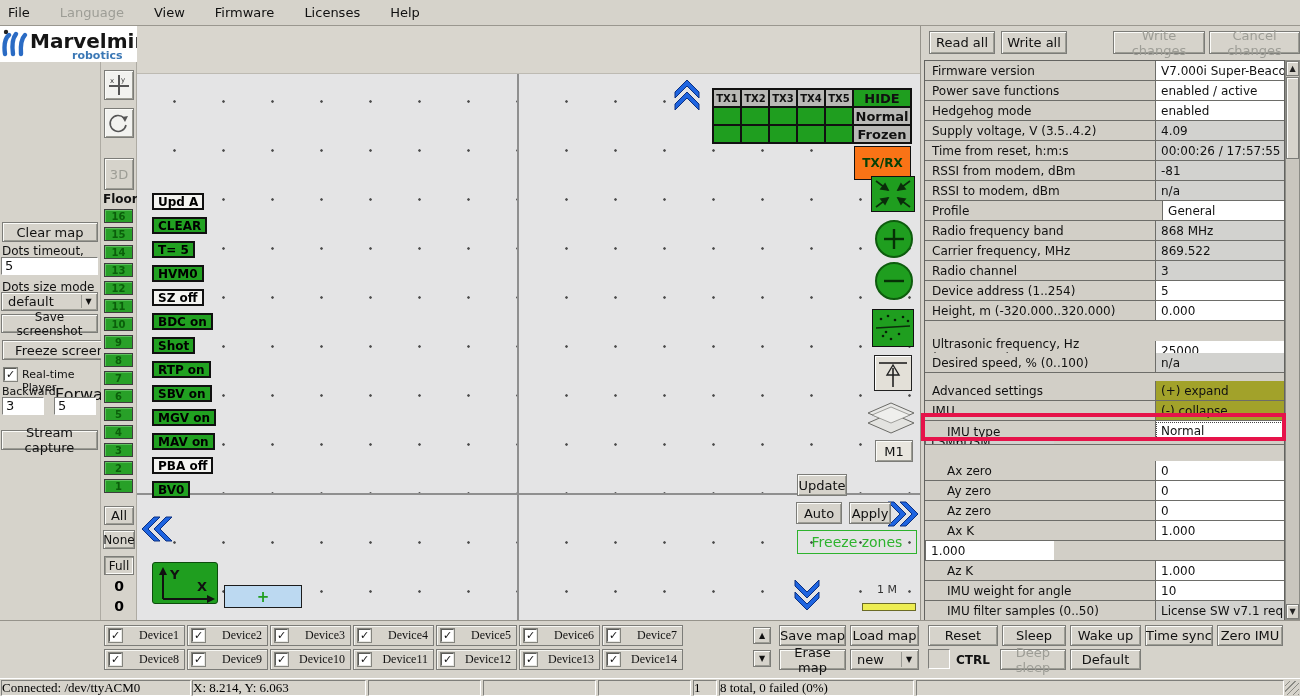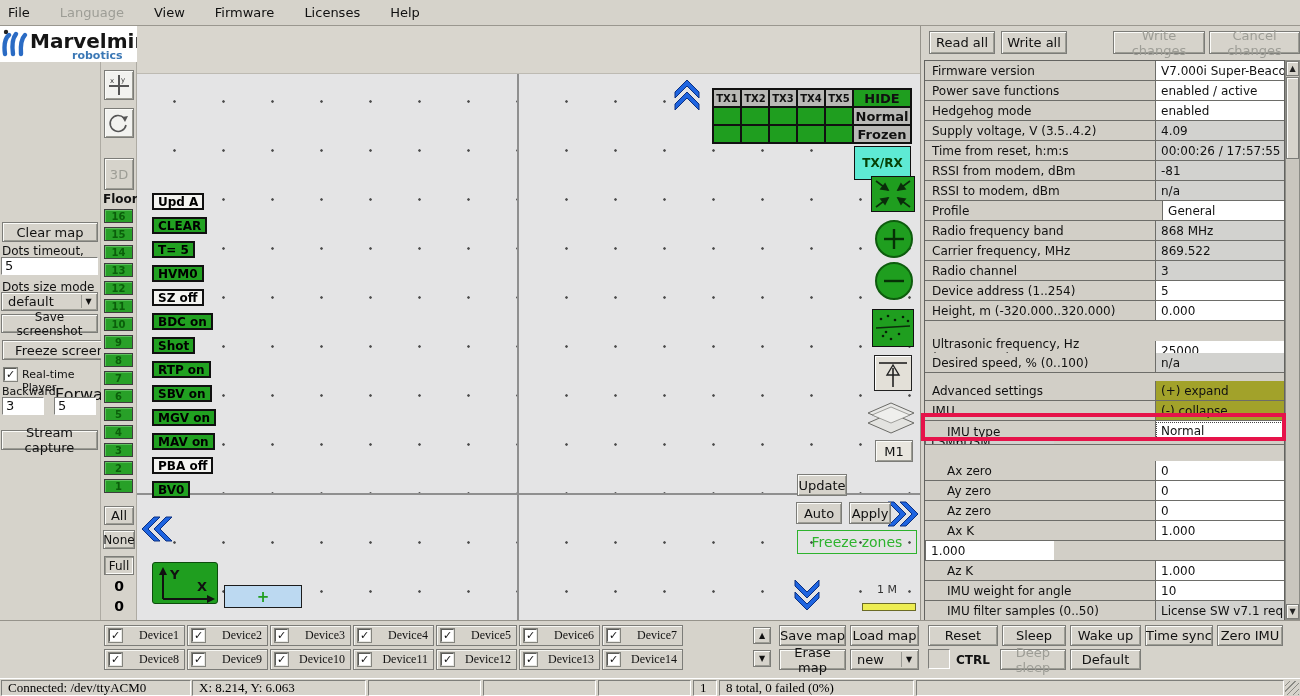--- a/index.html
+++ b/index.html
@@ -43,21 +43,21 @@
   .gbtn { position:absolute; left:15px; height:17px; padding:0 4px; background:#21a121; border:2px solid #101010;
           color:#000; font:bold 12px "DejaVu Sans",sans-serif; display:flex; align-items:center; }
   .gbtn.white { background:#f4f4f1; font-weight:bold; }
   
   #tx-table { position:absolute; left:575px; top:62px; display:grid;
               grid-template-columns:28px 28px 28px 28px 28px 58px; grid-auto-rows:18px; border:1px solid #111; }
   .tx-cell { border:1px solid #111; font:bold 10px "DejaVu Sans",sans-serif; display:flex; align-items:center; justify-content:center; color:#111; }
   .tx-gray { background:#b9b9b6; }
   .tx-green { background:#1f9e1f; }
   .tx-side { font-size:13px; }
-  #txrx-btn { position:absolute; left:717px; top:120px; width:57px; height:34px; background:#5eead4; border:1px solid #111;
+  #txrx-btn { position:absolute; left:717px; top:120px; width:57px; height:34px; background:#f97316; border:1px solid #111;
               color:#064006; font:bold 12px "DejaVu Sans",sans-serif; display:flex; align-items:center; justify-content:center; }
   
   .chev { position:absolute; width:28px; height:32px; }
   
   .mico { position:absolute; }
   
   #freeze-zones { position:absolute; left:660px; top:504px; width:120px; height:24px; border:1px solid #2db32d;
                   color:#2db32d; font:14px "DejaVu Sans",sans-serif; display:flex; align-items:center; justify-content:center; }
   #plus-btn { position:absolute; left:87px; top:559px; width:78px; height:23px; background:#bcd9f1; border:1px solid #1c1c1c;
               color:#1f9e1f; font:bold 15px "DejaVu Sans",sans-serif; display:flex; align-items:center; justify-content:center; }
@@ -80,21 +80,21 @@
   #sthumb { position:absolute; left:0; top:16px; width:13px; height:82px; background:#d6d3cb; border:1px solid #7c7c78; box-shadow: inset 1px 1px 0 #fbfbf8; }
   
   #bottom { position:absolute; left:0; top:620px; width:1300px; height:58px; background:#d6d3cb; border-top:1px solid #96938b; }
   .dev-cell { position:absolute; height:21px; background:#d6d3cb; border:1px solid #7c7c78; box-shadow: inset 1px 1px 0 #f6f6f2; display:flex; align-items:center; }
   .dev-label { position:absolute; right:5px; font:12px "Liberation Serif",serif; color:#111; }
   .cb { position:absolute; width:13px; height:13px; background:#fff; border:1px solid; border-color:#5c5c58 #e8e8e4 #e8e8e4 #5c5c58; outline:1px solid #84847e;
         font:bold 11px "DejaVu Sans",sans-serif; color:#111; display:flex; align-items:center; justify-content:center; line-height:1; }
   
   #statusbar { position:absolute; left:0; top:678px; width:1300px; height:18px; background:#d6d3cb; border-top:1px solid #fff; }
   .scell { position:absolute; top:1px; height:16px; border:1px solid; border-color:#7e7e7a #ffffff #ffffff #7e7e7a;
-           font:13px "Liberation Serif",serif; color:#000; display:flex; align-items:center; padding-left:6px; overflow:hidden; white-space:nowrap; }
+           font:13px "Liberation Serif",serif; color:#000; display:flex; align-items:center; padding-left:0; overflow:hidden; white-space:nowrap; }
   #grip { position:absolute; right:1px; top:2px; width:14px; height:14px;
           background:repeating-linear-gradient(135deg, transparent 0 3px, #8a8a84 3px 4px); }
   svg { display:block; }
 </style>
 </head>
 <body>
 
 <div id="menubar">
     <span class="menu-item">File</span>
     <span class="menu-item disabled">Language</span>

